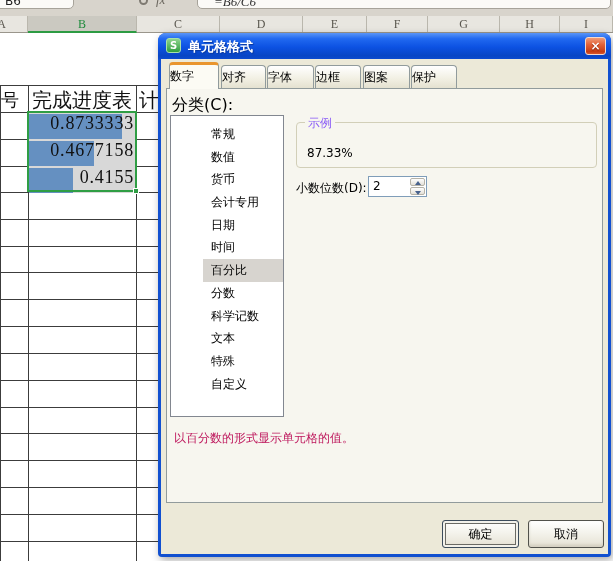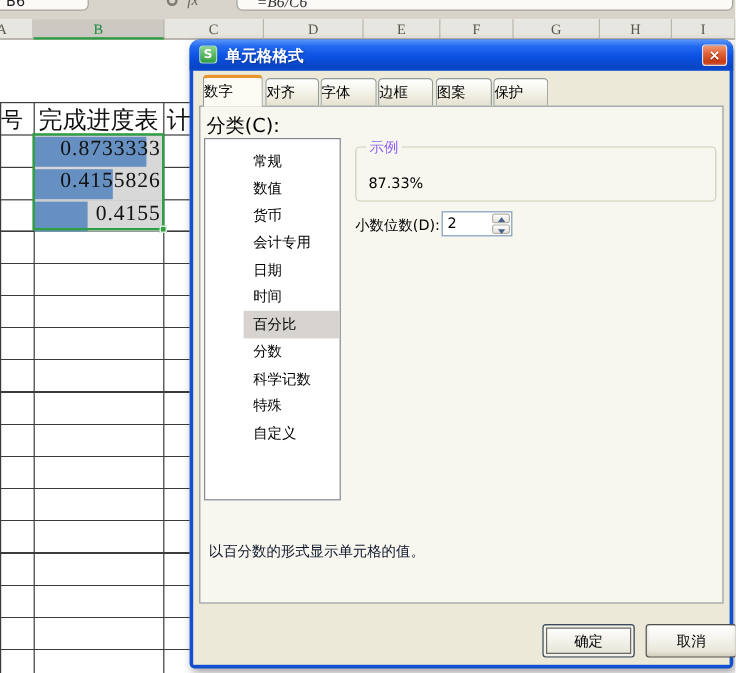--- a/index.html
+++ b/index.html
@@ -79,24 +79,24 @@
   .spinner { position:absolute; left:207px; top:117px; width:59px; height:21px; background:#fff;
              border:1px solid #7f9db9; z-index:4; }
   .spin-val { position:absolute; left:4px; top:0; font-size:12px; line-height:19px; color:#000; }
   .spin-btns { position:absolute; right:1px; top:1px; width:15px; height:17px; }
   .spin-up,.spin-dn { position:absolute; left:0; width:15px; height:8px; background:linear-gradient(180deg,#fefefe,#e4e1d8);
                       border:1px solid #b5b2a7; border-radius:2px; }
   .spin-up { top:0; } .spin-dn { bottom:0; }
   .spin-up:after { content:""; position:absolute; left:3.5px; top:2px; border:3px solid transparent; border-bottom:4px solid #47618c; border-top:none; }
   .spin-dn:after { content:""; position:absolute; left:3.5px; top:2.5px; border:3px solid transparent; border-top:4px solid #47618c; border-bottom:none; }
 
-  .desc { position:absolute; left:13px; top:392px; font-size:12px; color:#0f172a; z-index:4;font-family:Liberation Mono, monospace; }
+  .desc { position:absolute; left:13px; top:371px; font-size:12px; color:#be185d; z-index:4;font-family:Liberation Mono, monospace; }
 
   .btn { position:absolute; top:461px; height:28px; border-radius:3px; text-align:center; font-size:12px; color:#000;
-         background:linear-gradient(180deg,#ffffff,#f4f3ec 45%,#e9e6da 85%,#dcd8c8); line-height:26px;margin-left:10px; }
+         background:linear-gradient(180deg,#ffffff,#f4f3ec 45%,#e9e6da 85%,#dcd8c8); line-height:26px; }
   .btn-ok { left:281px; width:77px; border:1px solid #3c4c5c;
             box-shadow:inset 0 0 0 2px #f2f1ea, inset 0 0 0 3px #6a6a64; }
   .btn-cancel { left:367px; width:76px; border:1px solid #51514b; box-shadow:inset 0 -2px 3px #d4d0c2; }
 </style>
 </head>
 <body>
 
 <div id="canvas">
 
   <div class="top-strip">
@@ -130,21 +130,21 @@
   <div class="th-a">号</div>
   <div class="th-b">完成进度表</div>
   <div class="th-c">计</div>
 
   <div class="drow" style="top:112.5px">
     <div class="bar" style="width: 87.33%;"></div>
     <div class="val">0.8733333</div>
   </div>
   <div class="drow" style="top:139.5px">
     <div class="bar" style="width: 60.32%;"></div>
-    <div class="val">0.4155826</div>
+    <div class="val">0.4677158</div>
   </div>
   <div class="drow" style="top:166.5px;height:26px">
     <div class="bar" style="width: 41.55%;"></div>
     <div class="val">0.4155</div>
   </div>
 
   <div class="sel-rect">
     <div class="sel-handle"></div>
   </div>
 
@@ -170,20 +170,21 @@
       <div class="catlist">
         <div class="cat">常规</div>
         <div class="cat">数值</div>
         <div class="cat">货币</div>
         <div class="cat">会计专用</div>
         <div class="cat">日期</div>
         <div class="cat">时间</div>
         <div class="cat sel">百分比</div>
         <div class="cat">分数</div>
         <div class="cat">科学记数</div>
+        <div class="cat">文本</div>
         <div class="cat">特殊</div>
         <div class="cat">自定义</div>
       </div>
 
       <div class="samplebox">
         <span class="legend">示例</span>
         <span class="sampleval">87.33%</span>
       </div>
 
       <div class="dec-label">小数位数(D):</div>

